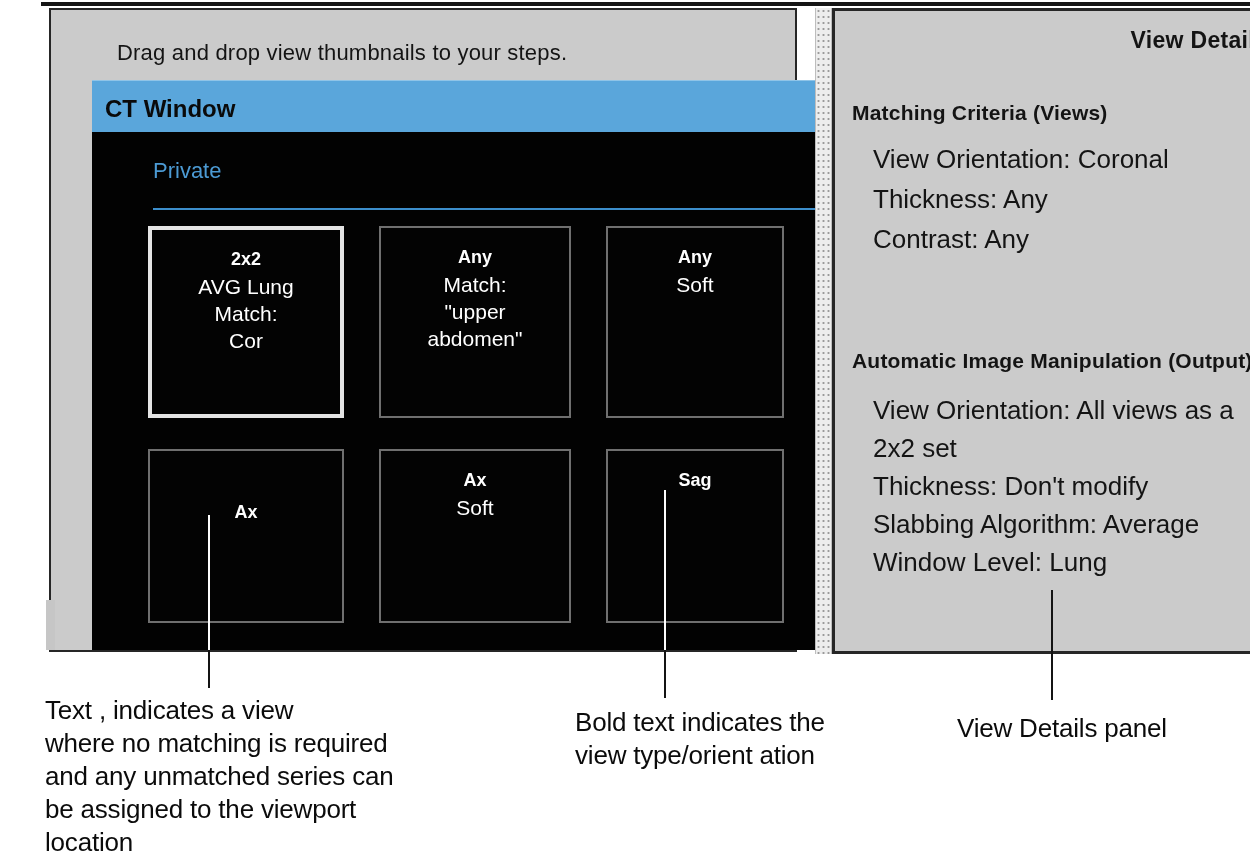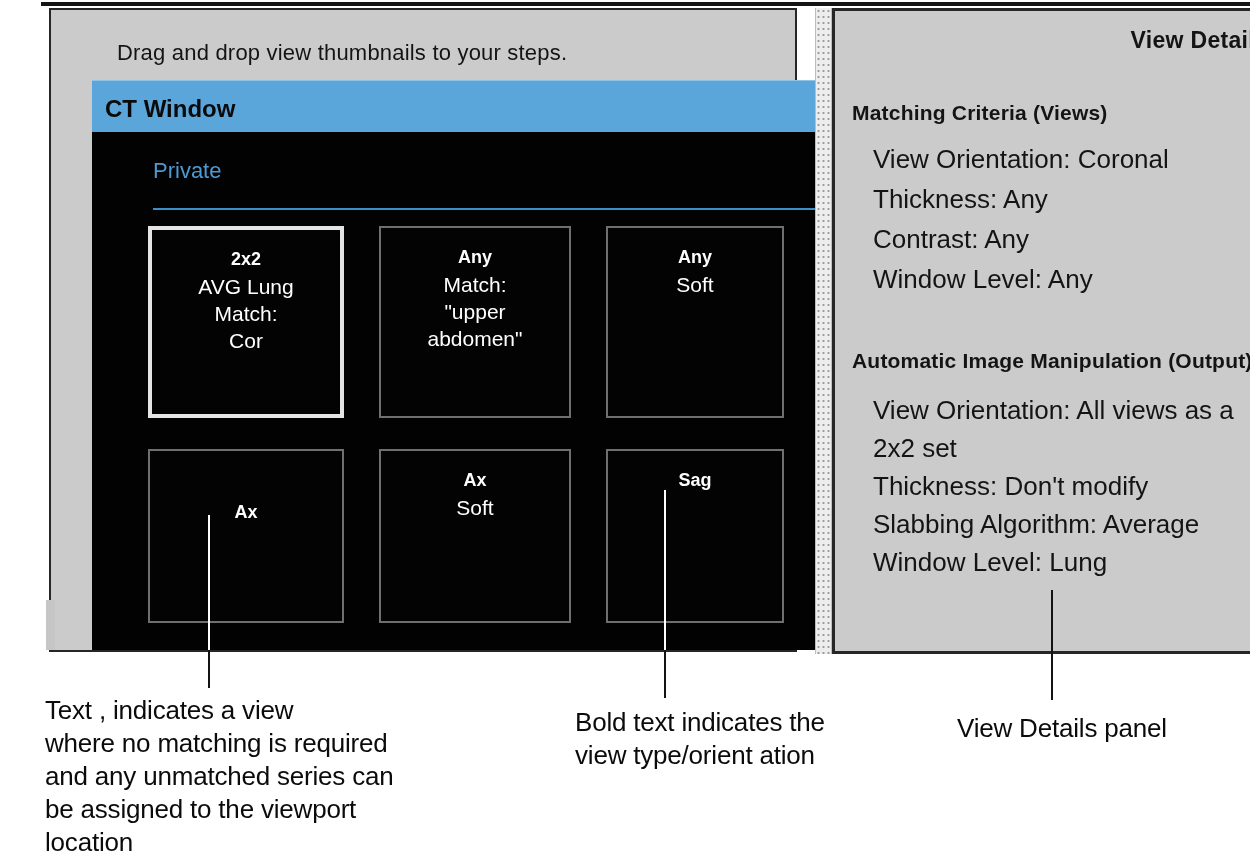--- a/index.html
+++ b/index.html
@@ -172,21 +172,20 @@
 
   <div class="abs right-panel">
 
     <div class="vd-title">View Details</div>
 
     <div class="sec-head sh1">Matching Criteria (Views)</div>
     <div class="sec-items si1">
       <div>View Orientation: Coronal</div>
       <div>Thickness: Any</div>
       <div>Contrast: Any</div>
-      <div>Window Level: Any</div>
     </div>
 
     <div class="sec-head sh2">Automatic Image Manipulation (Output)</div>
     <div class="sec-items si2">
       <div>View Orientation: All views as a 2x2 set</div>
       <div>Thickness: Don't modify</div>
       <div>Slabbing Algorithm: Average</div>
       <div>Window Level: Lung</div>
     </div>
   </div>

